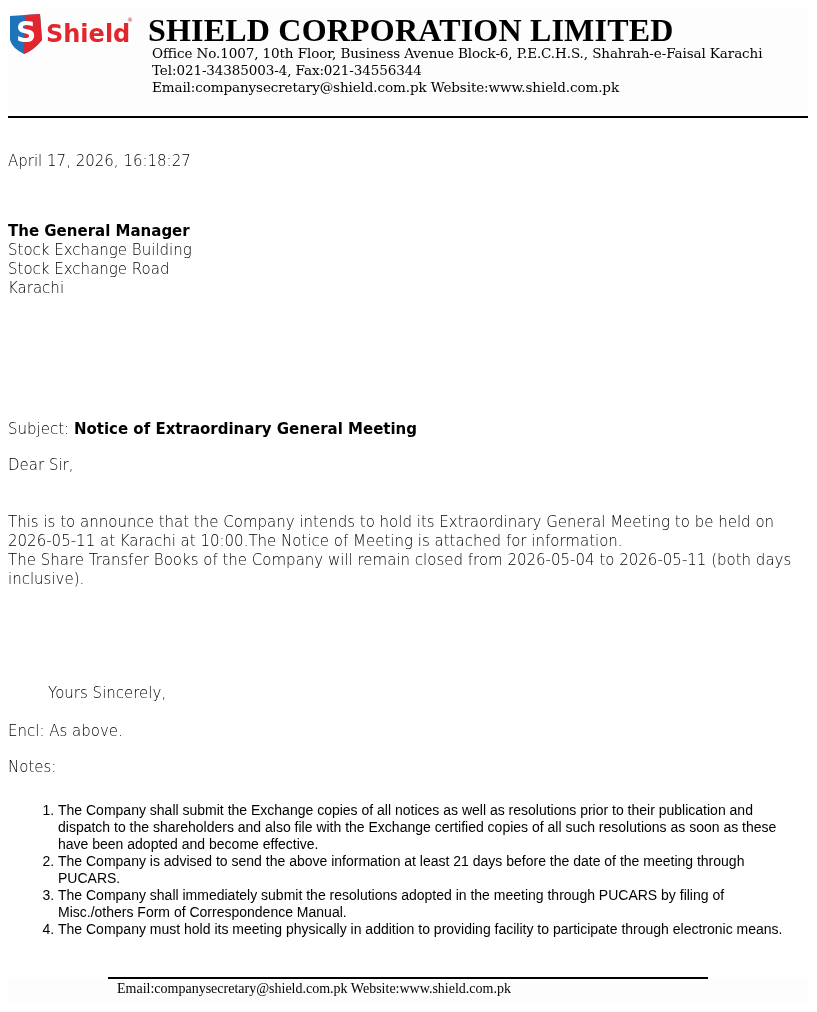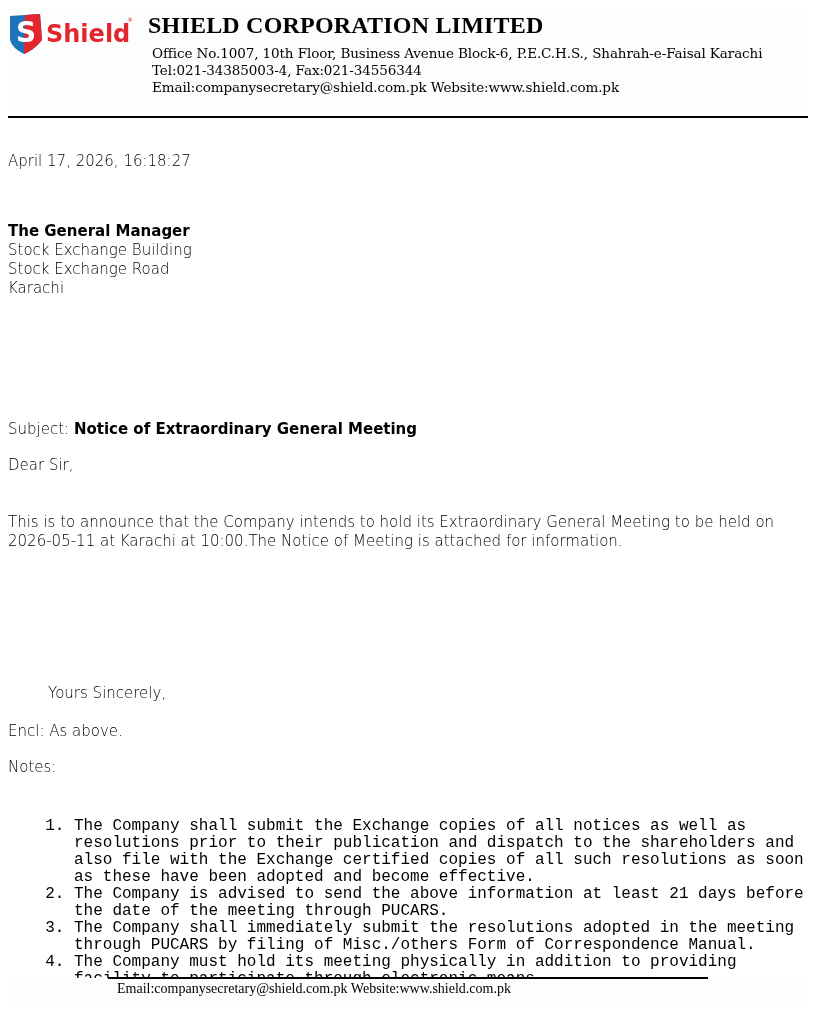--- a/index.html
+++ b/index.html
@@ -1,37 +1,37 @@
 <!DOCTYPE html>
 <html><head>
 <meta charset="utf-8">
 <style>
   html, body { margin: 0; padding: 0; background: #ffffff; }
   body { width: 817px; height: 1012px; position: relative; overflow: hidden; color: #000; }
   .header-band { position: absolute; left: 8px; top: 8px; width: 800px; height: 104px; background: #fcfdfc; }
   .logo { position: absolute; left: 8px; top: 12px; width: 125px; height: 42px; }
   .logo svg { display: block; }
-  .company-name { position: absolute; left: 148px; top: 12px; font-family: "Liberation Serif", "DejaVu Serif", serif; font-weight: bold; font-size: 24px; letter-spacing: 0.2px; white-space: nowrap; }
+  .company-name { position: absolute; left: 148px; top: 12px; font-family: "Liberation Serif", "DejaVu Serif", serif; font-weight: bold; font-size: 32px; letter-spacing: 0.2px; white-space: nowrap; }
   .addr { position: absolute; left: 152px; font-family: "DejaVu Serif", serif; font-size: 13.5px; white-space: nowrap; letter-spacing: -0.1px; }
   .addr1 { top: 45px; }
   .addr2 { top: 62px; }
   .addr3 { top: 79px; }
   .top-rule { position: absolute; left: 8px; top: 116px; width: 800px; height: 2px; background: #000; }
   .body-text { font-family: "DejaVu Sans", sans-serif; font-size: 15px; position: absolute; left: 8px; white-space: nowrap; line-height: 19px; font-weight: 300; }
   .meta { top: 152px; }
   .recipient { top: 222px; }
   .recipient .bold { font-weight: bold; }
   .subject { top: 420px; }
   .subject .subj-val { font-weight: bold; }
   .salutation { top: 456px; }
   .paragraph { top: 513px; white-space: normal; width: 790px; }
   .closing { top: 684px; margin-left: 40px; }
   .encl { top: 722px; }
   .notes-label { top: 758px; }
-  .notes-list { position: absolute; left: 8px; top: 802px; width: 790px; margin: 16px; padding-left: 50px; font-family: Liberation Mono, monospace; font-size: 16px; line-height: 17px; box-sizing: border-box; }
+  .notes-list { position: absolute; left: 8px; top: 802px; width: 790px; margin: 0; padding-left: 50px; font-family: Liberation Sans, sans-serif; font-size: 14px; line-height: 17px; box-sizing: border-box; }
   .notes-list li { padding-left: 0; }
   .footer-band { position: absolute; left: 8px; top: 978px; width: 800px; height: 26px; background: #fcfdfc; }
   .footer-rule { position: absolute; left: 108px; top: 977px; width: 600px; height: 2px; background: #000; }
   .footer-text { position: absolute; left: 117px; top: 981px; font-family: "Liberation Serif", serif; font-size: 14px; white-space: nowrap; }
 </style>
 </head>
 <body>
 
 <div class="header-band"></div>
 
@@ -64,20 +64,21 @@
 </div>
 
 <div class="body-text subject">
   <span>Subject: </span><span class="subj-val">Notice of Extraordinary General Meeting</span>
 </div>
 
 <div class="body-text salutation">Dear Sir,</div>
 
 <div class="body-text paragraph">
   <div>This is to announce that the Company intends to hold its Extraordinary General Meeting to be held on 2026-05-11 at Karachi at 10:00.The Notice of Meeting is attached for information.</div>
+  <div>The Share Transfer Books of the Company will remain closed from 2026-05-04 to 2026-05-11 (both days inclusive).</div>
 </div>
 
 <div class="body-text closing">Yours Sincerely,</div>
 <div class="body-text encl">Encl: As above.</div>
 <div class="body-text notes-label">Notes:</div>
 
 <ol class="notes-list">
   <li>The Company shall submit the Exchange copies of all notices as well as resolutions prior to their publication and dispatch to the shareholders and also file with the Exchange certified copies of all such resolutions as soon as these have been adopted and become effective.</li>
   <li>The Company is advised to send the above information at least 21 days before the date of the meeting through PUCARS.</li>
   <li>The Company shall immediately submit the resolutions adopted in the meeting through PUCARS by filing of Misc./others Form of Correspondence Manual.</li>

